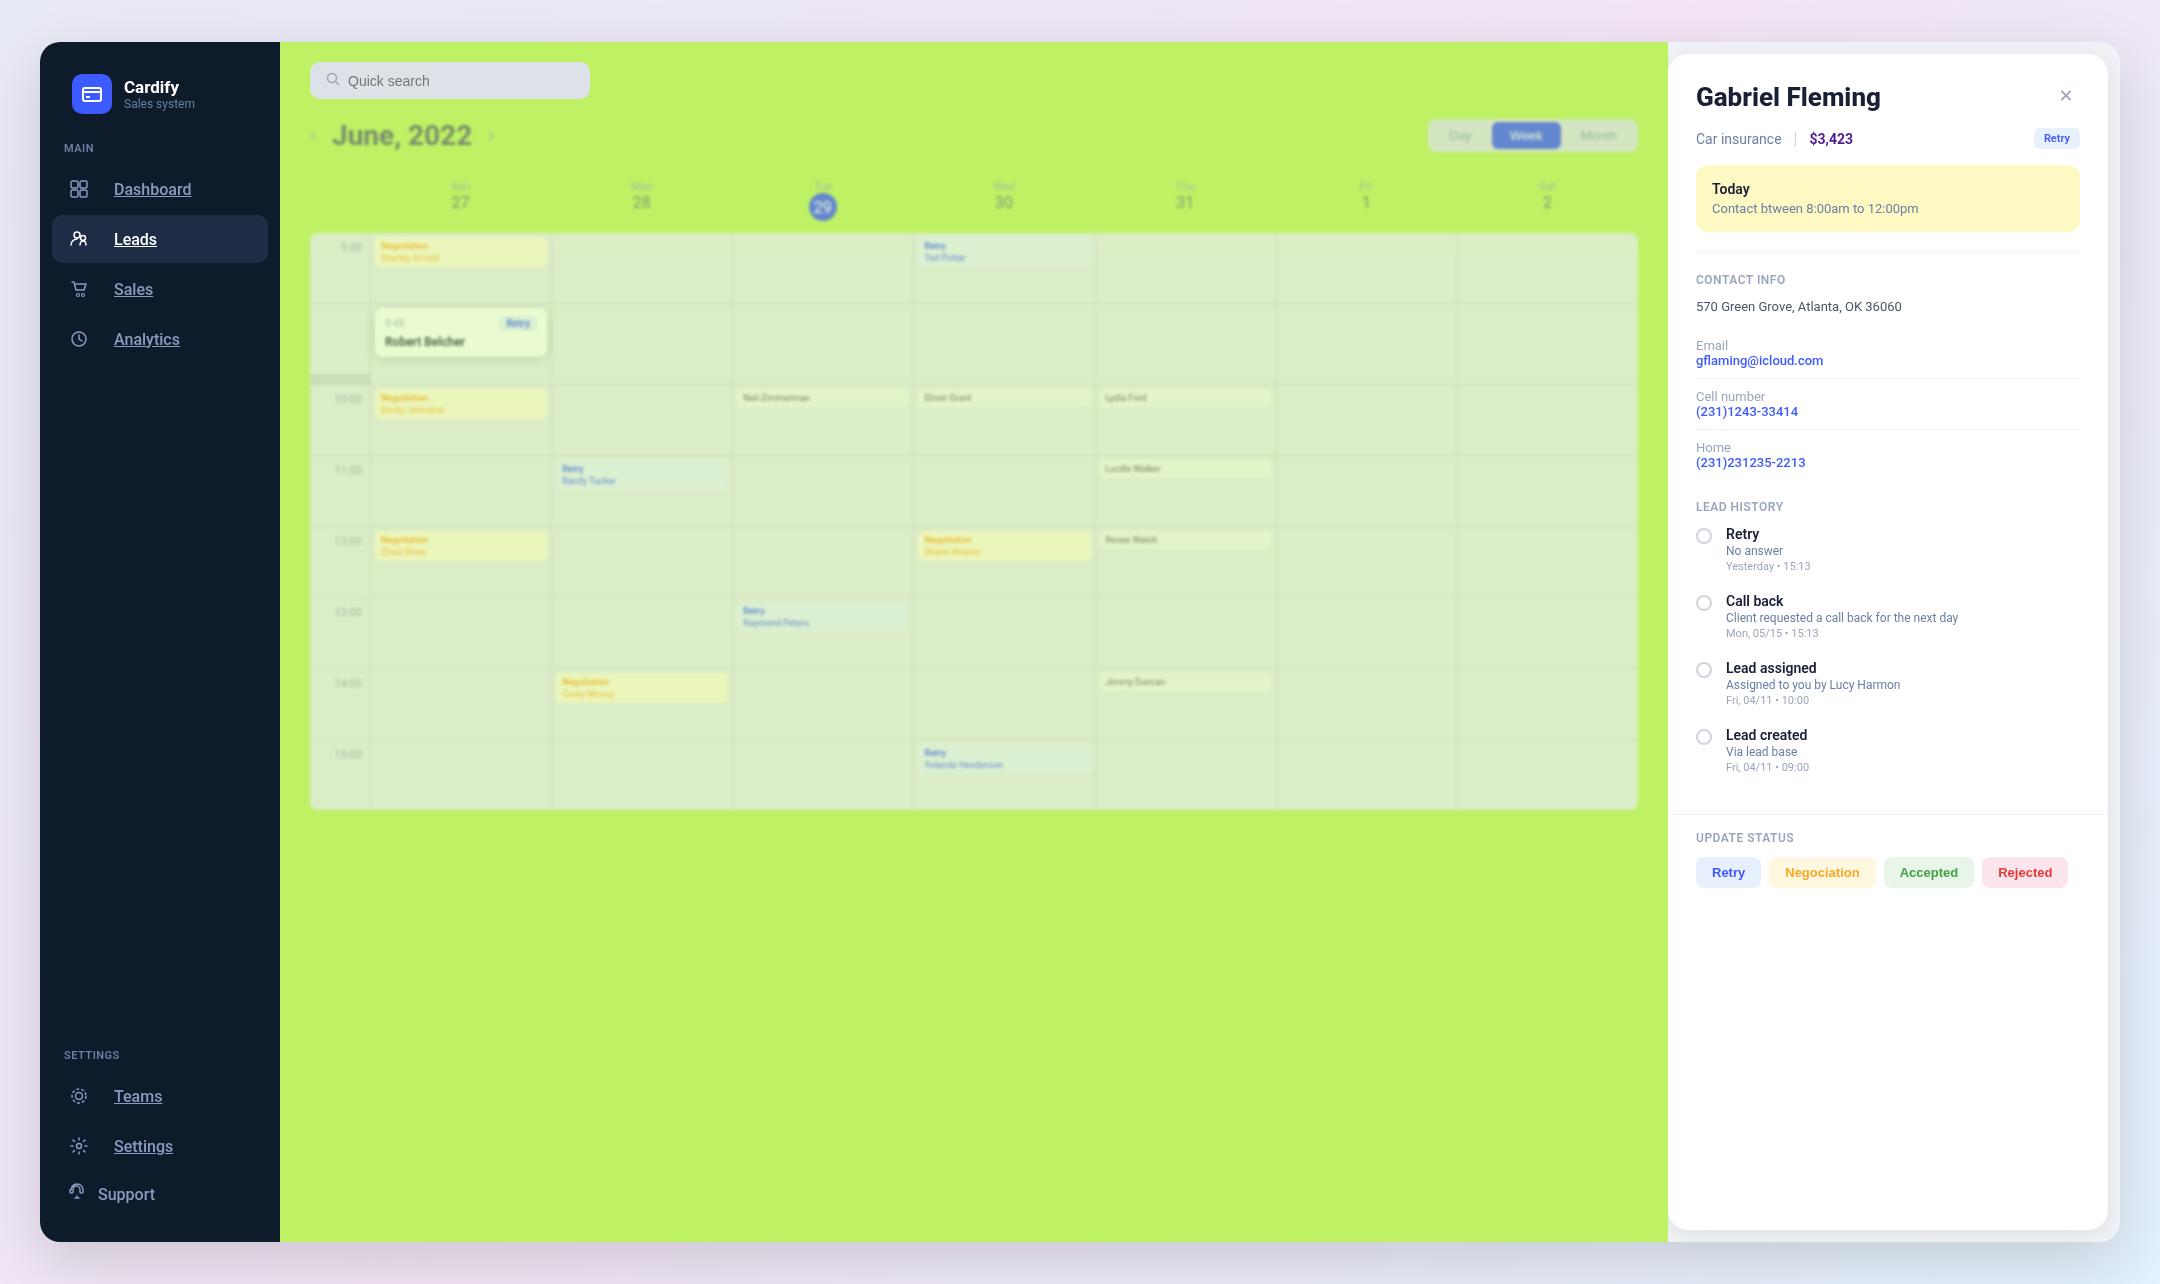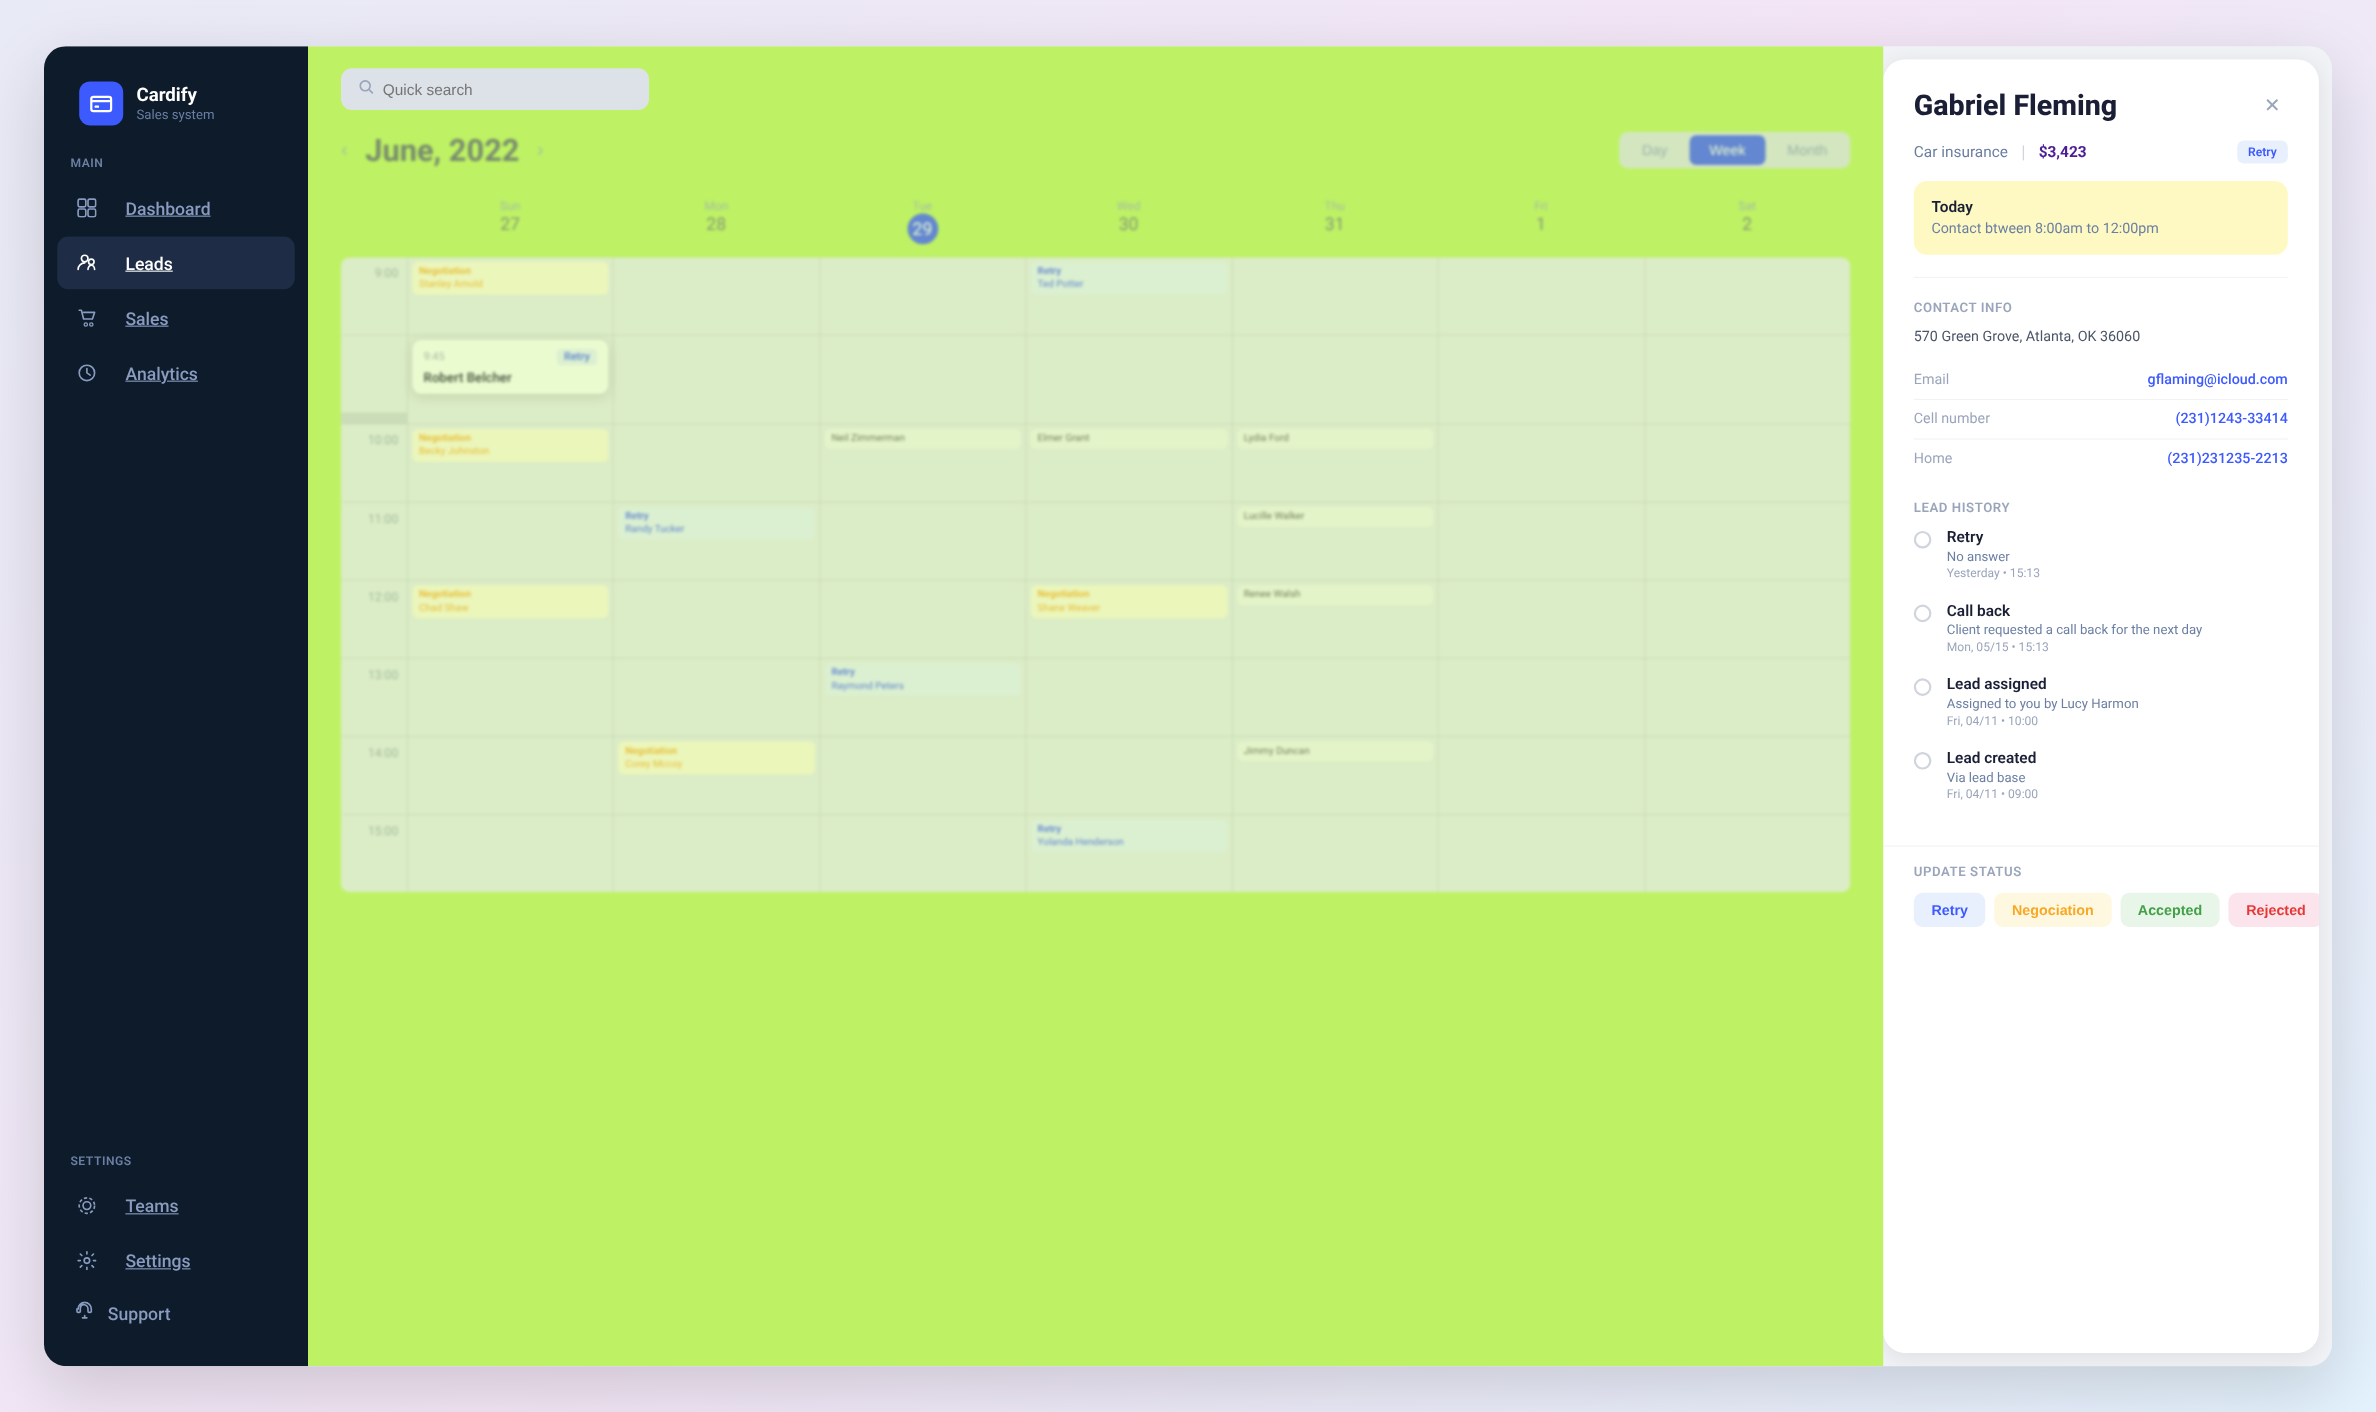--- a/index.html
+++ b/index.html
@@ -226,21 +226,21 @@
       height: 70px;
     }
     .cal-cell {
       background: #e8ebf0;
       height: 70px;
       position: relative;
     }
 
     
     .right-panel {
-      width: 396px;
+      width: 440px;
       background: white;
       border-radius: 20px;
       margin: 12px 12px 12px 0;
       display: flex;
       flex-direction: column;
       padding: 0;
       overflow-y: auto;
       box-shadow: 0 4px 20px rgba(0,0,0,0.08);
       flex-shrink: 0;
     }
@@ -328,24 +328,25 @@
       letter-spacing: 0.5px;
       margin-bottom: 12px;
     }
     .contact-address {
       color: #4a5568;
       font-size: 13px;
       margin-bottom: 14px;
     }
     .contact-row {
       display: flex;
-      align-items: flex-end;
+      align-items: flex-start;
       justify-content: space-between;
       padding: 10px 0;
       border-bottom: 1px solid #f0f2f5;
+      flex-direction: column;
     }
     .contact-row:last-child { border-bottom: none; }
     .contact-key {
       color: #9aa5bb;
       font-size: 13px;
     }
     .contact-val {
       color: #3d5afe;
       font-size: 13px;
       font-weight: 500;

